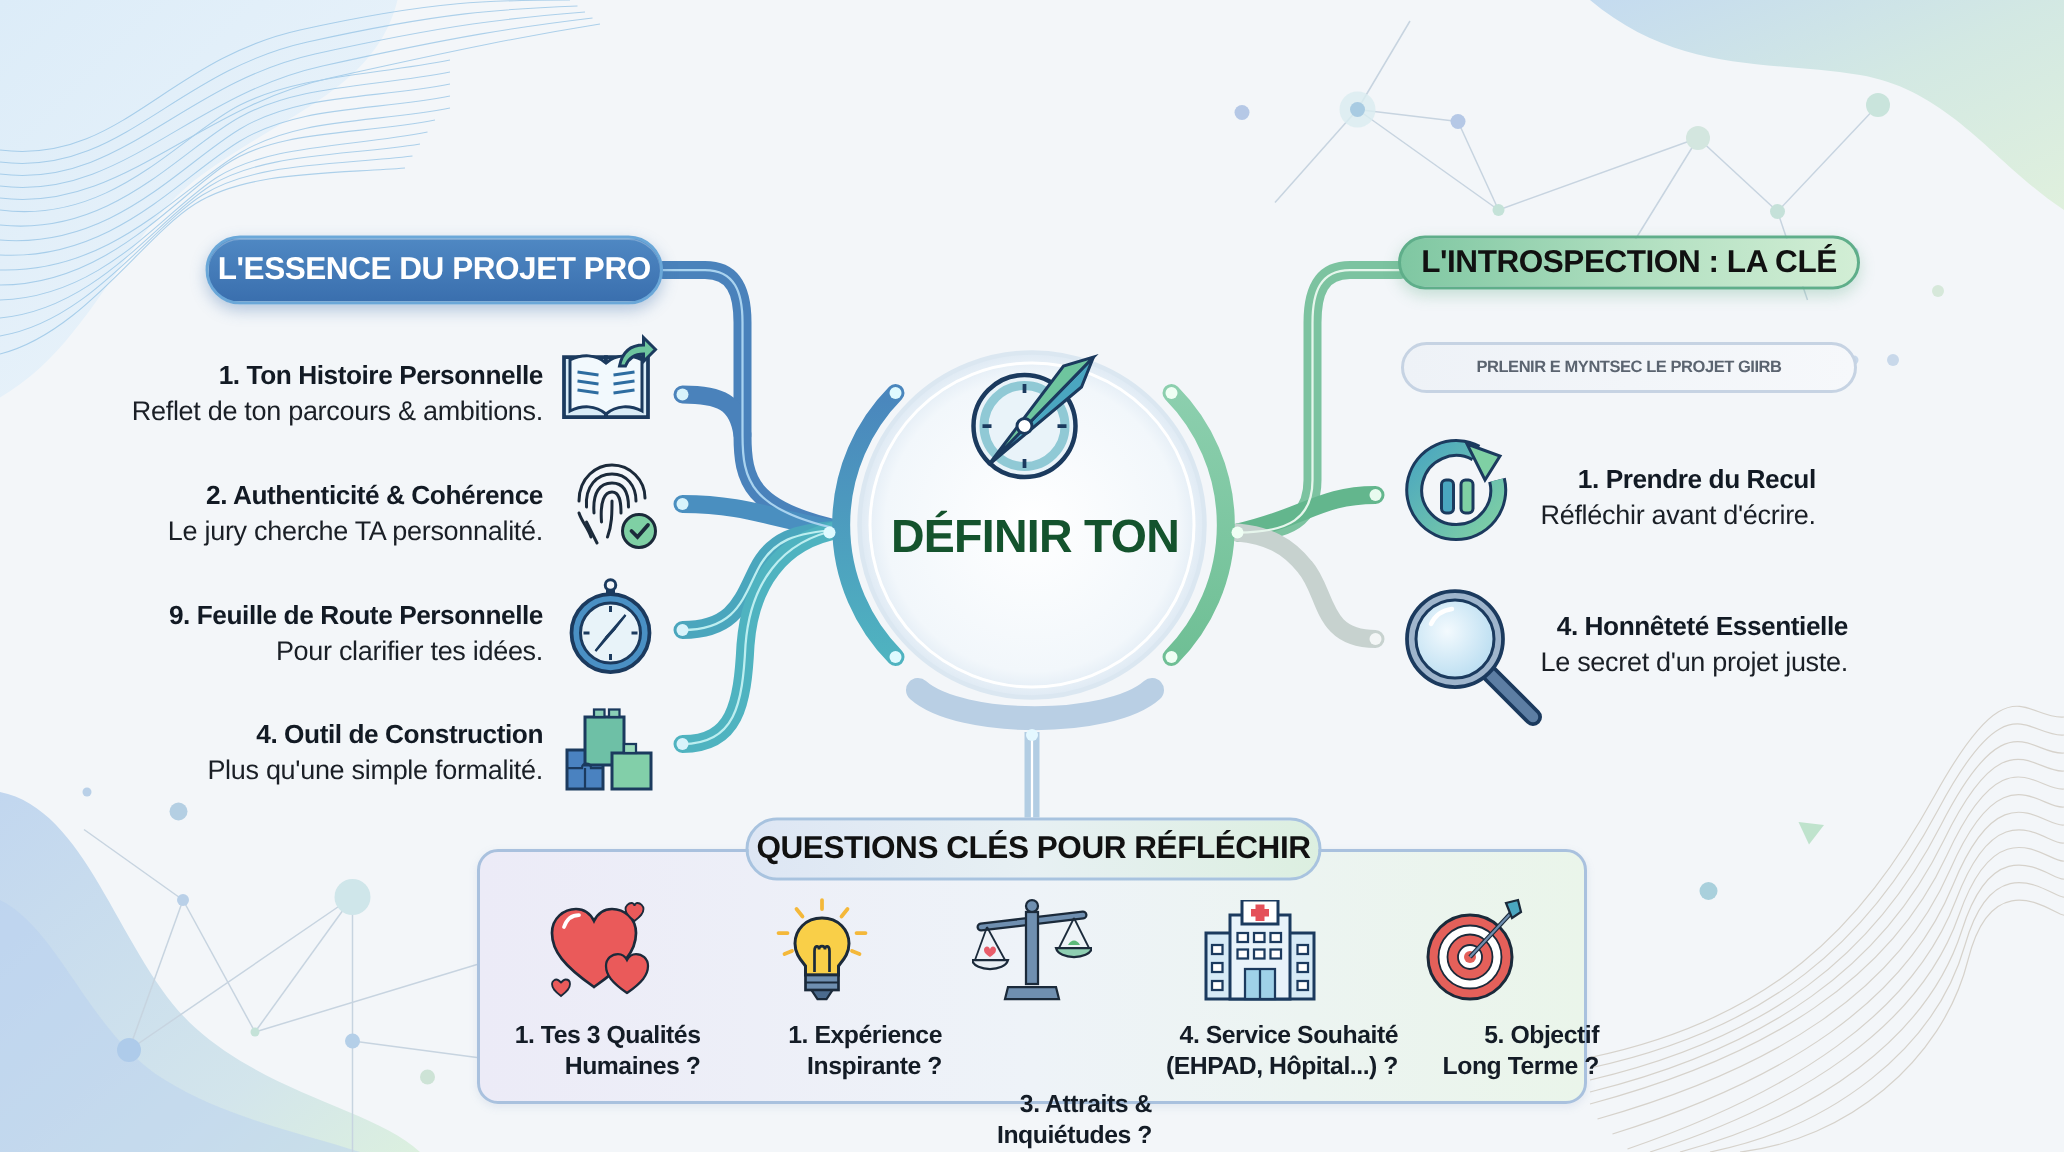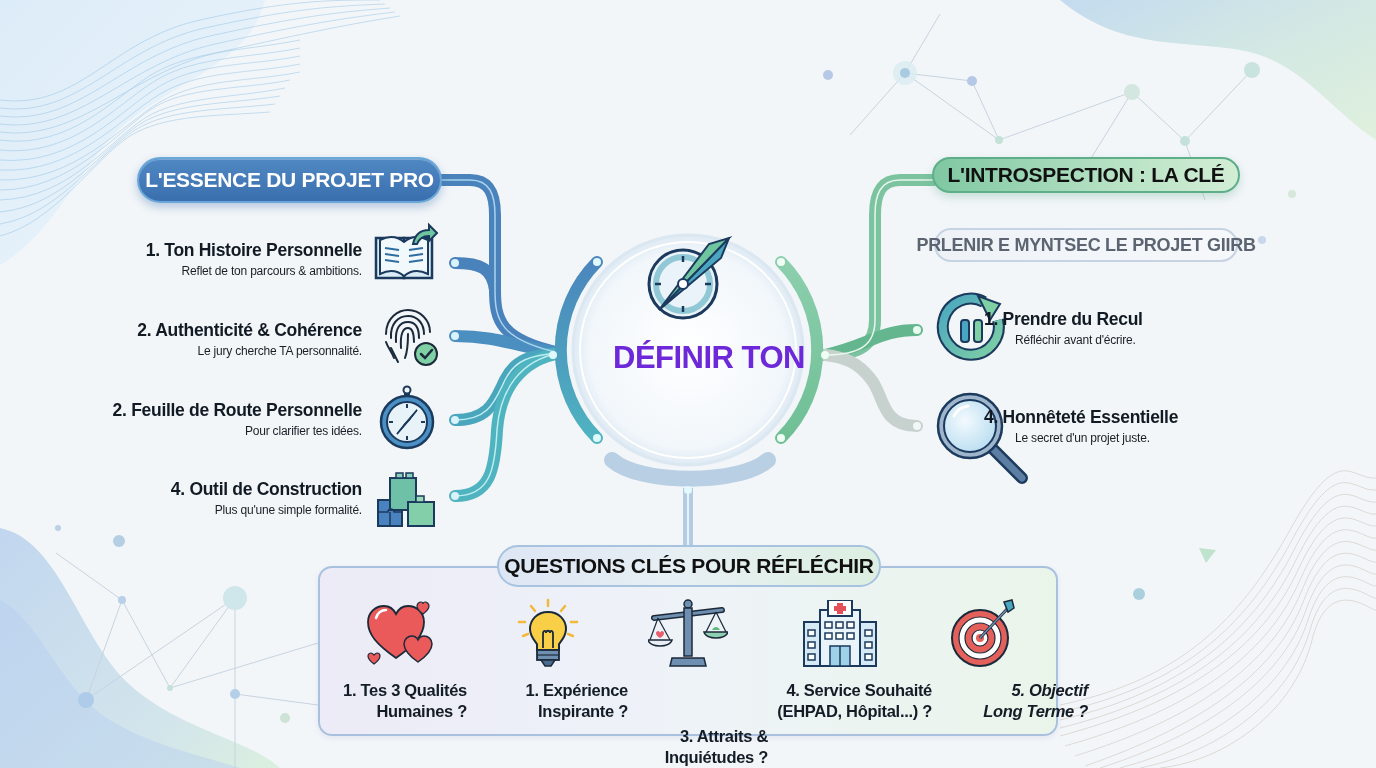--- a/index.html
+++ b/index.html
@@ -32,45 +32,45 @@
     left: 932px; top: 157px; width: 308px; height: 36px;
     background: linear-gradient(90deg, #7fc7a2 0%, #b7e2c4 60%, #d2eed5 100%);
     border: 2px solid #5fae8a;
     box-shadow: 0 4px 10px rgba(90,170,130,0.3);
     color: #111; font-size: 21px;
   }
   .pill-right-sub {
     left: 934px; top: 228px; width: 304px; height: 34px;
     background: linear-gradient(90deg, #eef2f7, #f6f8fb);
     border: 2px solid #c6d3e3;
-    color: #5b6470; font-size: 18px; font-weight: bold;
+    color: #5b6470; font-size: 11px; font-weight: bold;
   }
   .pill-bottom {
     left: 497px; top: 545px; width: 384px; height: 42px;
     background: linear-gradient(90deg, #dde6f4 0%, #e7f0f3 50%, #dcefe0 100%);
     border: 2px solid #a8c3df;
     color: #111; font-size: 21px;
   }
 
   
   .left-item { position: absolute; right: 1014px; text-align: right; }
   .item-title { font-weight: bold; font-size: 17.5px; color: #121a24; letter-spacing: -0.3px; white-space: nowrap; text-align: right; }
-  .item-sub { font-size: 12px; color: #1a1f26; margin-top: 3px; white-space: nowrap; letter-spacing: -0.2px; margin-left: 31px; }
-
-  .right-item { position: absolute; left: 984px; text-align: left; }
+  .item-sub { font-size: 18px; color: #1a1f26; margin-top: 3px; white-space: nowrap; letter-spacing: -0.2px; }
+
+  .right-item { position: absolute; left: 1027px; text-align: left; }
 
   .icon { position: absolute; }
 
   
   .center-title {
     position: absolute; left: 575px; top: 340px; width: 230px;
     text-align: center; font-weight: bold; font-size: 31px; line-height: 36px;
     letter-spacing: -0.5px;
   }
-  .center-title .l1 { color: #6d28d9; display: block; text-align: right; }
+  .center-title .l1 { color: #14532d; display: block; }
   .center-title .l2 { color: #3f78b3; display: block; }
 
   
   .q-box {
     position: absolute; left: 318px; top: 566px; width: 740px; height: 170px;
     border: 2px solid #a9c1de; border-radius: 14px;
     background: linear-gradient(90deg, #ecebf7 0%, #eef3f8 50%, #eaf5ea 100%);
     box-shadow: 0 2px 6px rgba(120,150,190,0.15);
   }
   .q-item { position: absolute; top: 680px; width: 160px; text-align: right; font-weight: bold; font-size: 16.5px; line-height: 21px; color: #141c26; letter-spacing: -0.3px; }
@@ -299,21 +299,21 @@
       <path d="M30,28 C30,36 30,44 27,52"></path>
       <path d="M8,36 C10,42 14,46 16,52"></path>
       <path d="M13,42 C16,48 18,52 20,56"></path>
     </g>
     <circle cx="48" cy="48" r="11" fill="#7fd0a4" stroke="#1b2a3a" stroke-width="2"></circle>
     <path d="M43,48 L47,52 L54,44" fill="none" stroke="#1b2a3a" stroke-width="2.5" stroke-linecap="round"></path>
   </svg>
 </div>
 
 <div class="left-item" style="top:400px;">
-  <div class="item-title">2. Feuille de Route Personnelle</div>
+  <div class="item-title">9. Feuille de Route Personnelle</div>
   <div class="item-sub">Pour clarifier tes idées.</div>
 </div>
 <div class="icon" style="left:377px; top:384px; width:60px; height:66px;">
   <svg width="60" height="66" viewBox="0 0 60 66">
     <circle cx="30" cy="6" r="3.5" fill="none" stroke="#1b3a5e" stroke-width="2"></circle>
     <rect x="27" y="9" width="6" height="5" fill="#1b3a5e"></rect>
     <circle cx="30" cy="38" r="26" fill="#4a90c4" stroke="#1b3a5e" stroke-width="2.5"></circle>
     <circle cx="30" cy="38" r="20" fill="#e8f3f9" stroke="#1b3a5e" stroke-width="2"></circle>
     <g stroke="#1b3a5e" stroke-width="2">
         <line x1="30" y1="20" x2="30" y2="24"></line>
@@ -485,16 +485,16 @@
     <circle cx="30" cy="40" r="28" fill="#e4605a" stroke="#1b2a3a" stroke-width="2"></circle>
     <circle cx="30" cy="40" r="21" fill="#ffffff" stroke="#1b2a3a" stroke-width="1.2"></circle>
     <circle cx="30" cy="40" r="15" fill="#e4605a" stroke="#1b2a3a" stroke-width="1.2"></circle>
     <circle cx="30" cy="40" r="8" fill="#ffffff" stroke="#1b2a3a" stroke-width="1.2"></circle>
     <circle cx="30" cy="40" r="4" fill="#e4605a"></circle>
     <line x1="30" y1="40" x2="58" y2="10" stroke="#1b2a3a" stroke-width="3"></line>
     <line x1="30" y1="40" x2="58" y2="10" stroke="#6f8fb0" stroke-width="1.5"></line>
     <path d="M54,4 L62,2 L64,10 L58,14 Z" fill="#4aa6c0" stroke="#1b2a3a" stroke-width="1.5"></path>
   </svg>
 </div>
-<div class="q-item" style="left:928px;font-style:italic;">
+<div class="q-item" style="left:906px;">
   <div>5. Objectif</div>
   <div>Long Terme ?</div>
 </div>
 
 </body></html>

